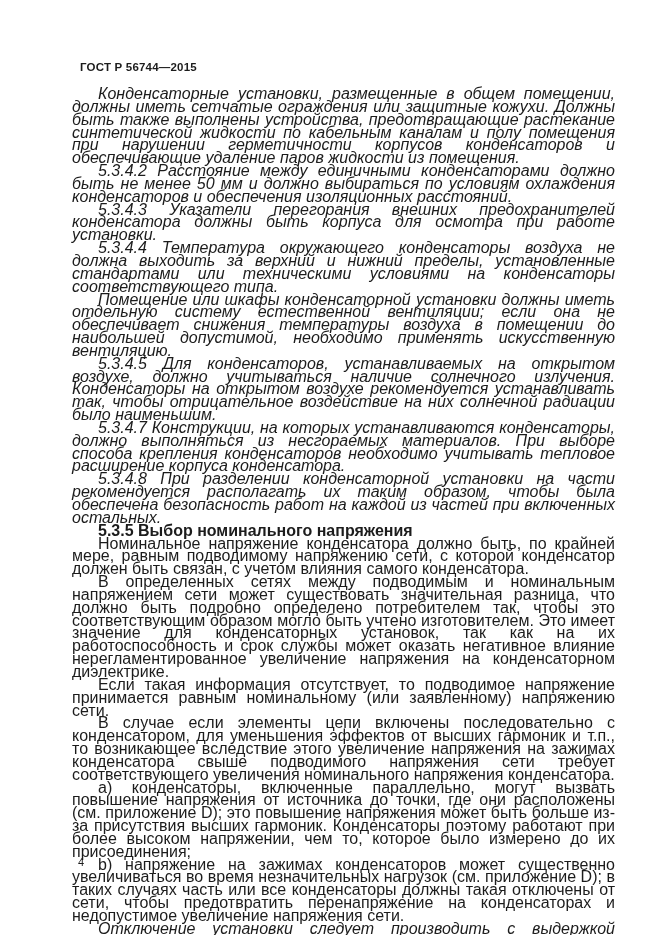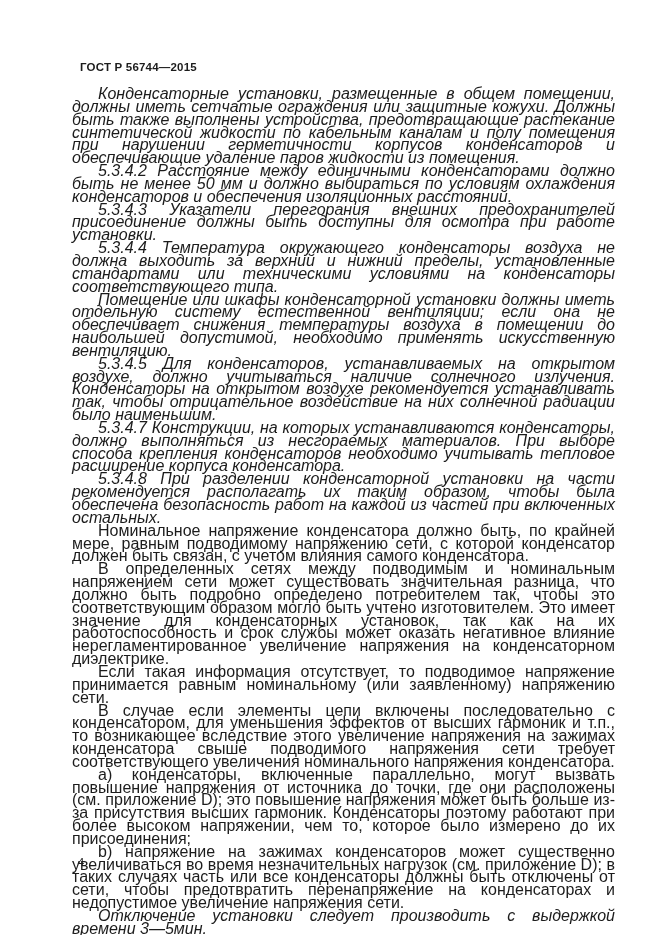--- a/index.html
+++ b/index.html
@@ -53,30 +53,31 @@
 </head>
 <body>
 
 <div class="page">
 
   <div class="doc-header">ГОСТ Р 56744—2015</div>
 
   <div class="content">
     <p class="italic">Конденсаторные установки, размещенные в общем помещении, должны иметь сетчатые ограждения или защитные кожухи. Должны быть также выполнены устройства, предотвращающие растекание синтетической жидкости по кабельным каналам и полу помещения при нарушении герметичности корпусов конденсаторов и обеспечивающие удаление паров жидкости из помещения.</p>
     <p class="italic">5.3.4.2 Расстояние между единичными конденсаторами должно быть не менее 50 мм и должно выбираться по условиям охлаждения конденсаторов и обеспечения изоляционных расстояний.</p>
-    <p class="italic">5.3.4.3 Указатели перегорания внешних предохранителей присоединение должны быть доступны для осмотра при работе установки.</p>
+    <p class="italic">5.3.4.3 Указатели перегорания внешних предохранителей конденсатора должны быть корпуса для осмотра при работе установки.</p>
     <p class="italic">5.3.4.4 Температура окружающего конденсаторы воздуха не должна выходить за верхний и нижний пределы, установленные стандартами  или техническими условиями на конденсаторы соответствующего типа.</p>
     <p class="italic">Помещение или шкафы конденсаторной установки должны иметь отдельную систему естественной вентиляции; если она не обеспечивает снижения температуры воздуха в помещении до наибольшей допустимой, необходимо применять искусственную вентиляцию.</p>
     <p class="italic">5.3.4.5 Для конденсаторов, устанавливаемых на открытом воздухе, должно учитываться наличие солнечного излучения. Конденсаторы на открытом воздухе рекомендуется устанавливать так, чтобы отрицательное воздействие на них солнечной радиации было наименьшим.</p>
     <p class="italic">5.3.4.7 Конструкции, на которых устанавливаются конденсаторы, должно выполняться из несгораемых материалов. При выборе способа крепления конденсаторов необходимо учитывать тепловое расширение корпуса конденсатора.</p>
     <p class="italic">5.3.4.8 При разделении конденсаторной установки на части рекомендуется располагать их таким образом, чтобы была обеспечена безопасность работ на каждой из частей при включенных остальных.</p>
+    <p class="heading">5.3.5 Выбор номинального напряжения</p>
     <p>Номинальное напряжение конденсатора должно быть, по крайней мере, равным подводимому напряжению сети, с которой конденсатор должен быть связан, с учетом влияния самого конденсатора.</p>
     <p>В определенных сетях между подводимым и номинальным напряжением сети может существовать значительная разница, что  должно быть подробно определено потребителем так, чтобы это соответствующим образом могло быть учтено изготовителем. Это имеет значение для конденсаторных установок, так как на их работоспособность и срок службы может оказать негативное влияние нерегламентированное увеличение напряжения на конденсаторном диэлектрике.</p>
     <p>Если такая информация отсутствует, то подводимое напряжение принимается равным номинальному (или заявленному) напряжению сети.</p>
     <p>В случае если элементы цепи включены последовательно с конденсатором, для уменьшения эффектов от высших гармоник и т.п., то возникающее вследствие этого увеличение напряжения на зажимах конденсатора свыше подводимого напряжения сети требует соответствующего увеличения номинального напряжения конденсатора.</p>
     <p>a) конденсаторы, включенные параллельно, могут вызвать повышение напряжения от источника до точки, где они расположены (см. приложение D); это повышение напряжения может быть больше из-за присутствия высших гармоник. Конденсаторы поэтому работают при  более высоком напряжении, чем то, которое было измерено до их присоединения;</p>
-    <p>b) напряжение на зажимах конденсаторов может существенно увеличиваться во время незначительных нагрузок (см. приложение D); в таких случаях часть или все конденсаторы должны быть отключены от сети, чтобы предотвратить перенапряжение на конденсаторах и недопустимое увеличение напряжения сети.</p>
+    <p>b) напряжение на зажимах конденсаторов может существенно увеличиваться во время незначительных нагрузок (см. приложение D); в таких случаях часть или все конденсаторы должны такая отключены от сети, чтобы предотвратить перенапряжение на конденсаторах и недопустимое увеличение напряжения сети.</p>
     <p class="italic">Отключение установки следует производить с выдержкой времени 3—5мин.</p>
   </div>
 
   <div class="page-number">4</div>
 
 </div>
 
 </body></html>

